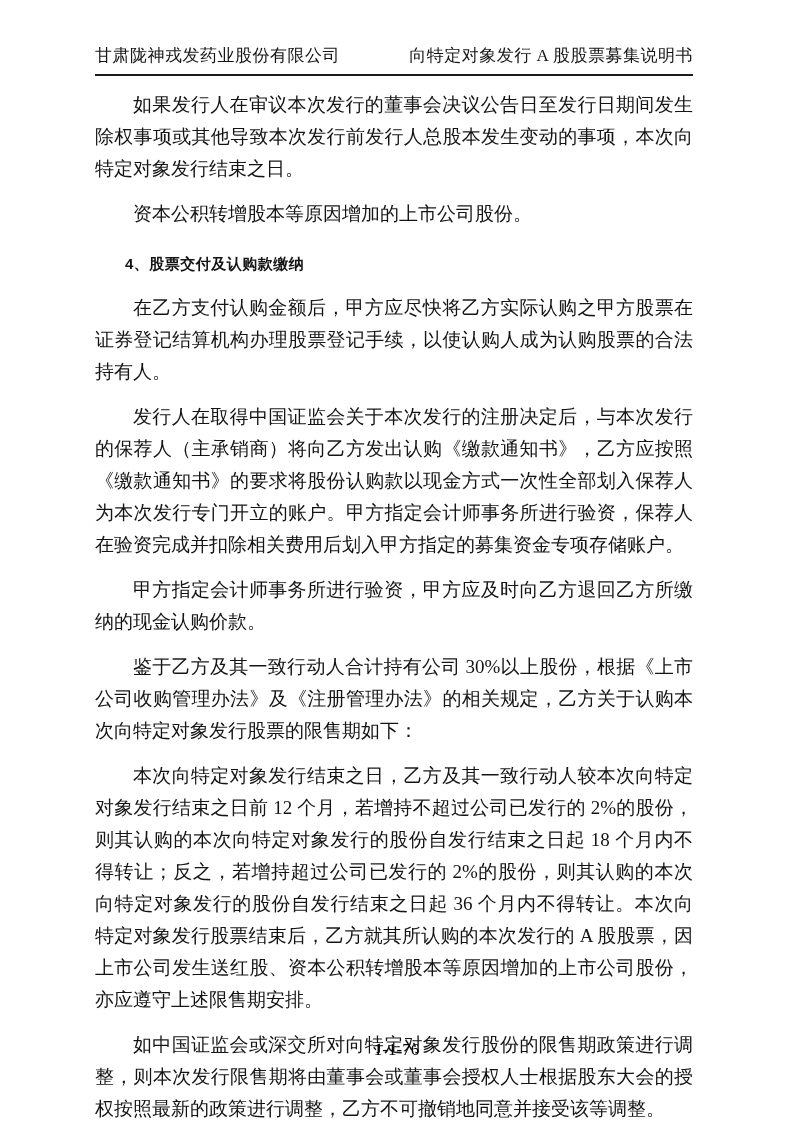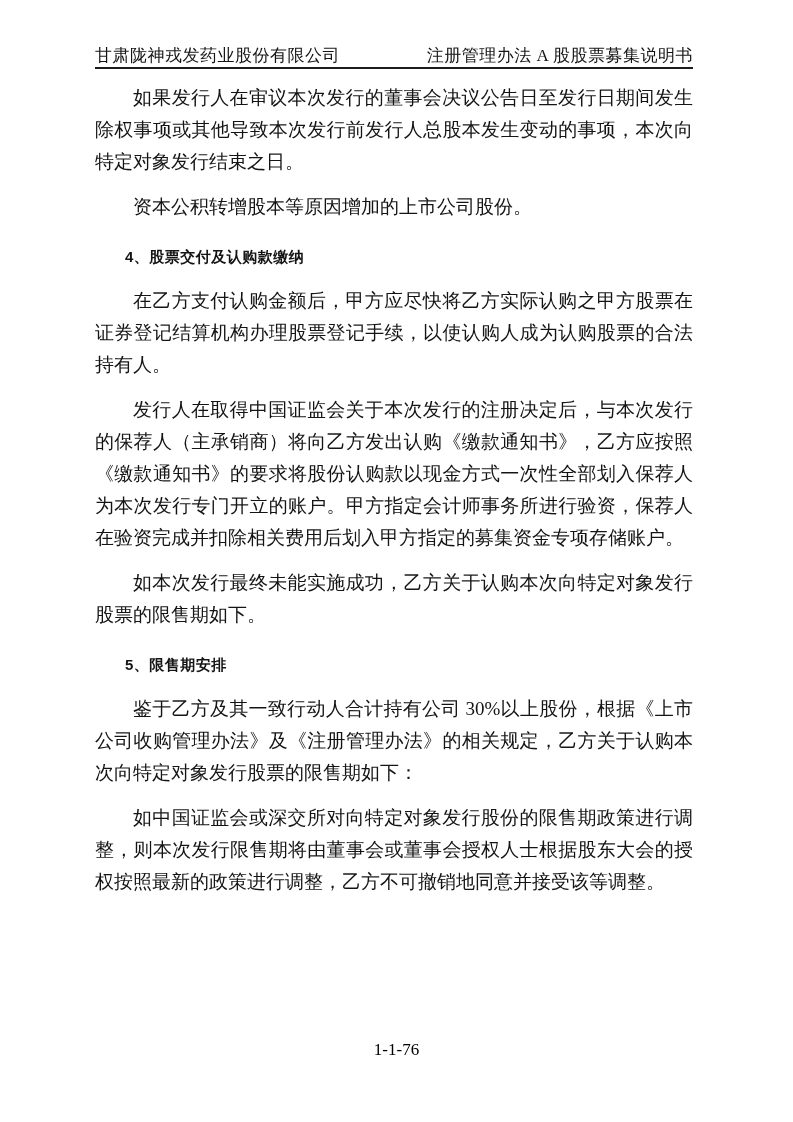--- a/index.html
+++ b/index.html
@@ -22,20 +22,21 @@
     padding: 45px 100px 0 95px;
     background: #ffffff;
   }
   .doc-header {
     display: flex;
     justify-content: space-between;
     align-items: flex-end;
     font-size: 17px;
     line-height: 22px;
     letter-spacing: 0.5px;
+    padding-bottom: 7px;
     border-bottom: 2px solid #1c1c1c;
   }
   .doc-header .hdr-left,
   .doc-header .hdr-right {
     white-space: nowrap;
   }
   .doc-body {
     margin-top: 12px;
   }
   .para {
@@ -65,41 +66,41 @@
     color: #000000;
   }
 </style>
 </head>
 <body>
 
 <div class="page">
 
   <header class="doc-header">
     <span class="hdr-left">甘肃陇神戎发药业股份有限公司</span>
-    <span class="hdr-right">注册管理办法 A 股股票募集说明书</span>
+    <span class="hdr-right">向特定对象发行 A 股股票募集说明书</span>
   </header>
 
   <main class="doc-body">
 
     <p class="para">如果发行人在审议本次发行的董事会决议公告日至发行日期间发生除权事项或其他导致本次发行前发行人总股本发生变动的事项，本次向特定对象发行结束之日。</p>
 
     <p class="para">资本公积转增股本等原因增加的上市公司股份。</p>
 
     <h3 class="heading">4、股票交付及认购款缴纳</h3>
 
     <p class="para">在乙方支付认购金额后，甲方应尽快将乙方实际认购之甲方股票在证券登记结算机构办理股票登记手续，以使认购人成为认购股票的合法持有人。</p>
 
     <p class="para">发行人在取得中国证监会关于本次发行的注册决定后，与本次发行的保荐人（主承销商）将向乙方发出认购《缴款通知书》，乙方应按照《缴款通知书》的要求将股份认购款以现金方式一次性全部划入保荐人为本次发行专门开立的账户。甲方指定会计师事务所进行验资，保荐人在验资完成并扣除相关费用后划入甲方指定的募集资金专项存储账户。</p>
 
-    <p class="para">如本次发行最终未能实施成功，乙方关于认购本次向特定对象发行股票的限售期如下。</p>
+    <p class="para">甲方指定会计师事务所进行验资，甲方应及时向乙方退回乙方所缴纳的现金认购价款。</p>
 
-    <h3 class="heading">5、限售期安排</h3>
 
     <p class="para">鉴于乙方及其一致行动人合计持有公司 30%以上股份，根据《上市公司收购管理办法》及《注册管理办法》的相关规定，乙方关于认购本次向特定对象发行股票的限售期如下：</p>
 
+    <p class="para">本次向特定对象发行结束之日，乙方及其一致行动人较本次向特定对象发行结束之日前 12 个月，若增持不超过公司已发行的 2%的股份，则其认购的本次向特定对象发行的股份自发行结束之日起 18 个月内不得转让；反之，若增持超过公司已发行的 2%的股份，则其认购的本次向特定对象发行的股份自发行结束之日起 36 个月内不得转让。本次向特定对象发行股票结束后，乙方就其所认购的本次发行的 A 股股票，因上市公司发生送红股、资本公积转增股本等原因增加的上市公司股份，亦应遵守上述限售期安排。</p>
 
     <p class="para">如中国证监会或深交所对向特定对象发行股份的限售期政策进行调整，则本次发行限售期将由董事会或董事会授权人士根据股东大会的授权按照最新的政策进行调整，乙方不可撤销地同意并接受该等调整。</p>
 
   </main>
 
   <footer class="doc-footer">
     <span>1-1-76</span>
   </footer>
 
 </div>

